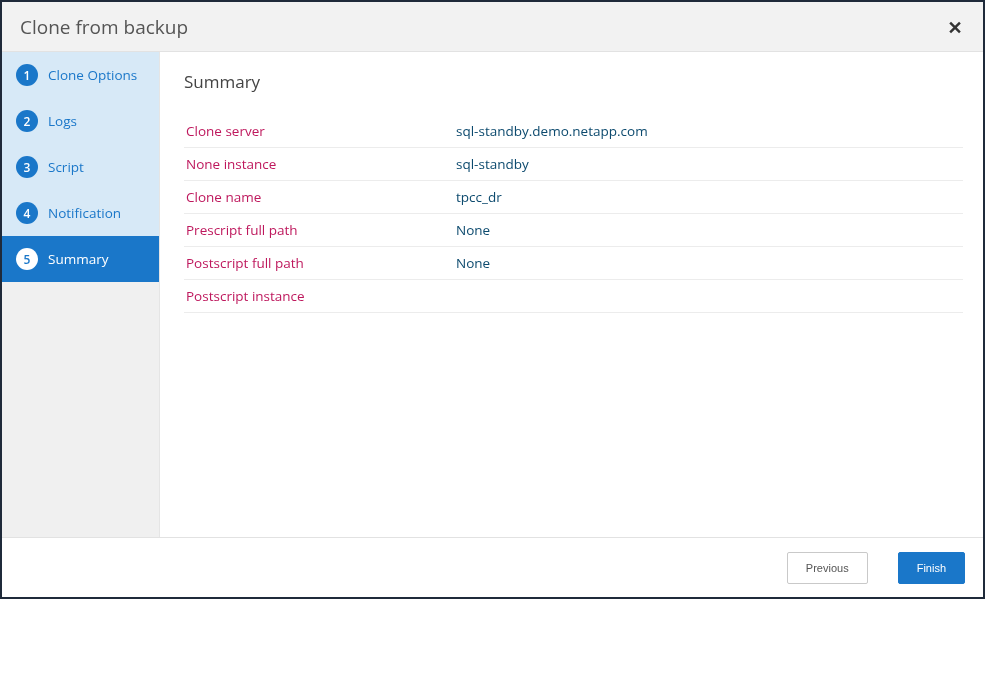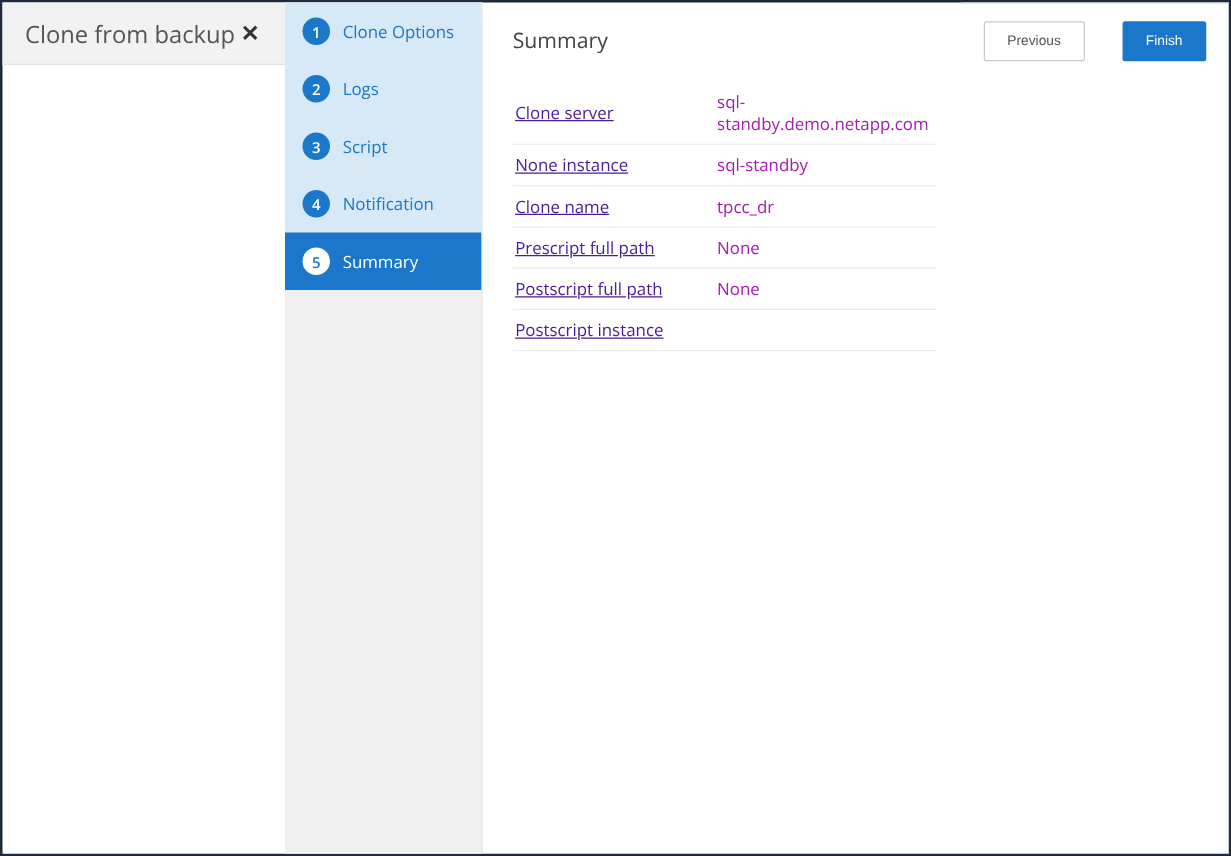--- a/index.html
+++ b/index.html
@@ -1,20 +1,20 @@
 <!DOCTYPE html>
 <html><head>
 <meta charset="utf-8">
 <style>
   * { box-sizing: border-box; margin: 0; padding: 0; }
   html, body { width: 985px; height: 685px; font-family: "Segoe UI", "Open Sans", Arial, sans-serif; background: #fff; }
   .dialog {
-    width: 985px; height: 685px;
+    width: 985px; height: 599px;
     border: 2px solid #1f2a3a;
-    display: flex; flex-direction: row;
+    display: flex; flex-direction: column;
     background: #fff;
   }
   .dialog-header {
     height: 50px;
     background: #f2f2f2;
     border-bottom: 1px solid #e2e2e2;
     display: flex; align-items: center; justify-content: space-between;
     padding: 0 16px 0 18px;
   }
   .dialog-title {
@@ -50,22 +50,22 @@
   .step-label { }
   .content {
     flex: 1; padding: 18px 20px 10px 24px; overflow: auto;
   }
   .content-title {
     font-size: 17px; color: #444; font-weight: 400; margin-bottom: 22px;
   }
   .summary-table { width: 100%; border-collapse: collapse; }
   .summary-row { border-bottom: 1px solid #ececec; }
   .summary-row td { padding: 7px 6px 7px 2px; font-size: 13.5px; vertical-align: middle; }
-  .summary-label { color: #4c1d95; width: 270px; text-decoration: underline; }
-  .summary-value { color: #a21caf; }
+  .summary-label { color: #be185d; width: 270px; }
+  .summary-value { color: #0c4a6e; }
   .dialog-footer {
     height: 60px; border-top: 1px solid #e2e2e2;
     display: flex; align-items: center; justify-content: flex-end;
     padding: 0 18px; gap: 14px;
   }
   .btn {
     height: 32px; padding: 0 18px; font-size: 11px;
     border-radius: 2px; cursor: pointer;
     display: flex; align-items: center; justify-content: center;
   }

